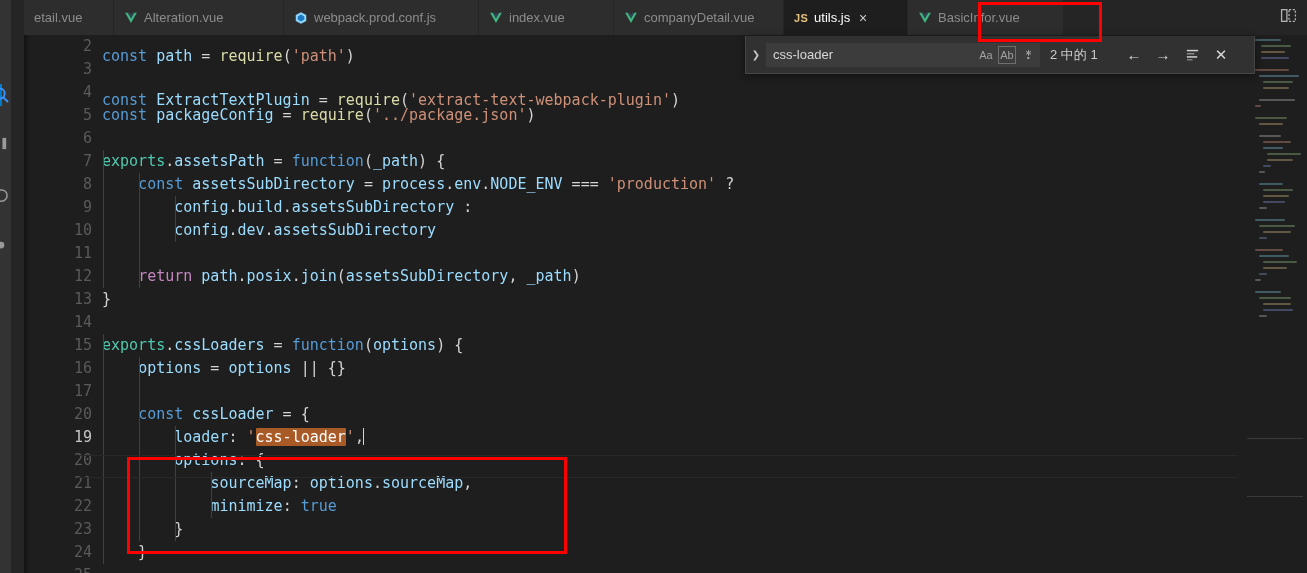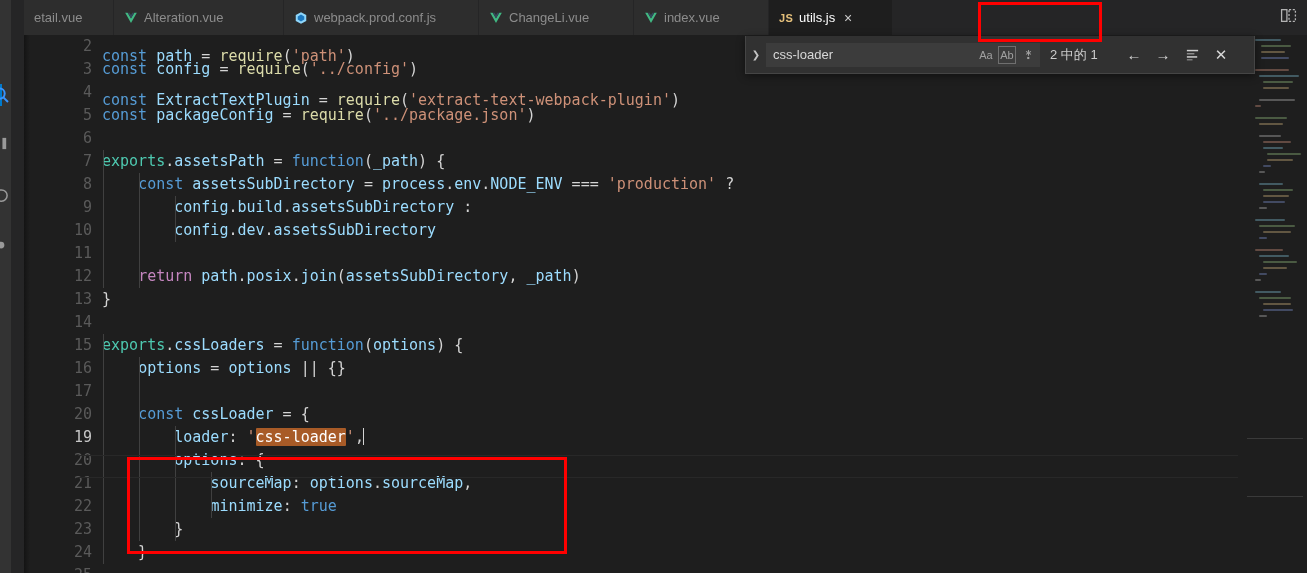--- a/index.html
+++ b/index.html
@@ -230,39 +230,47 @@
         <span class="tab-close">×</span>
       </div>
       <div class="tab" style="width: 195px;">
         <span class="ico-webpack"><svg width="14" height="14" viewBox="0 0 24 24" aria-hidden="true">
             <path d="M12 2 21 7v10l-9 5-9-5V7Z" fill="#8ed6fb"></path>
             <path d="M12 6.2 17.6 9.4v5.2L12 17.8 6.4 14.6V9.4Z" fill="#1c78c0"></path>
           </svg></span>
         <span class="tab-label">webpack.prod.conf.js</span>
         <span class="tab-close">×</span>
       </div>
-      <div class="tab" style="width: 155px;">
-        <span class="ico-vue"><svg width="14" height="14" viewBox="0 0 24 24" aria-hidden="true">
-            <path d="M2 3h4.2L12 13 17.8 3H22L12 20.5Z" fill="#41b883"></path>
-            <path d="M6.6 3h3.1L12 7.2 14.3 3h3.1L12 12.6Z" fill="#35495e"></path>
-          </svg></span>
-        <span class="tab-label">ChangeLi.vue</span>
-        <span class="tab-close">×</span>
-      </div>
       <div class="tab" style="width: 135px;">
         <span class="ico-vue"><svg width="14" height="14" viewBox="0 0 24 24" aria-hidden="true">
             <path d="M2 3h4.2L12 13 17.8 3H22L12 20.5Z" fill="#41b883"></path>
             <path d="M6.6 3h3.1L12 7.2 14.3 3h3.1L12 12.6Z" fill="#35495e"></path>
           </svg></span>
         <span class="tab-label">index.vue</span>
         <span class="tab-close">×</span>
       </div>
+      <div class="tab" style="width: 170px;">
+        <span class="ico-vue"><svg width="14" height="14" viewBox="0 0 24 24" aria-hidden="true">
+            <path d="M2 3h4.2L12 13 17.8 3H22L12 20.5Z" fill="#41b883"></path>
+            <path d="M6.6 3h3.1L12 7.2 14.3 3h3.1L12 12.6Z" fill="#35495e"></path>
+          </svg></span>
+        <span class="tab-label">companyDetail.vue</span>
+        <span class="tab-close">×</span>
+      </div>
       <div class="tab active" style="width: 124px;">
         <span class="ico-js">JS</span>
         <span class="tab-label">utils.js</span>
+        <span class="tab-close">×</span>
+      </div>
+      <div class="tab" style="width: 156px;">
+        <span class="ico-vue"><svg width="14" height="14" viewBox="0 0 24 24" aria-hidden="true">
+            <path d="M2 3h4.2L12 13 17.8 3H22L12 20.5Z" fill="#41b883"></path>
+            <path d="M6.6 3h3.1L12 7.2 14.3 3h3.1L12 12.6Z" fill="#35495e"></path>
+          </svg></span>
+        <span class="tab-label">BasicInfor.vue</span>
         <span class="tab-close">×</span>
       </div>
     </div>
   <div class="tabbar-actions">
     <span>
       <svg width="17" height="17" viewBox="0 0 16 16" aria-hidden="true">
         <rect x="1.5" y="2.5" width="5" height="11" fill="none" stroke="#b5b5b5" stroke-width="1.2"></rect>
         <rect x="8.5" y="2.5" width="6" height="11" fill="none" stroke="#b5b5b5" stroke-width="1.2" stroke-dasharray="2 1.5"></rect>
       </svg>
     </span>
@@ -290,21 +298,20 @@
         <div class="ln active" style="top: 391px;">19</div>
         <div class="ln" style="top: 414px;">20</div>
         <div class="ln" style="top: 437px;">21</div>
         <div class="ln" style="top: 460px;">22</div>
         <div class="ln" style="top: 483px;">23</div>
         <div class="ln" style="top: 506px;">24</div>
         <div class="ln" style="top: 529px;">25</div>
       </div>
     <div class="code-area" id="codearea">
         <div class="code-line" style="top: 10px;"><span class="t-kw">const</span><span class="t-op"> </span><span class="t-var">path</span><span class="t-op"> = </span><span class="t-fn">require</span><span class="t-op">(</span><span class="t-str">'path'</span><span class="t-op">)</span></div>
-        <div class="code-line" style="top: 23px;"><span class="t-kw">const</span><span class="t-op"> </span><span class="t-var">config</span><span class="t-op"> = </span><span class="t-fn">require</span><span class="t-op">(</span><span class="t-str">'../config'</span><span class="t-op">)</span></div>
         <div class="code-line" style="top: 54px;"><span class="t-kw">const</span><span class="t-op"> </span><span class="t-var">ExtractTextPlugin</span><span class="t-op"> = </span><span class="t-fn">require</span><span class="t-op">(</span><span class="t-str">'extract-text-webpack-plugin'</span><span class="t-op">)</span></div>
         <div class="code-line" style="top: 69px;"><span class="t-kw">const</span><span class="t-op"> </span><span class="t-var">packageConfig</span><span class="t-op"> = </span><span class="t-fn">require</span><span class="t-op">(</span><span class="t-str">'../package.json'</span><span class="t-op">)</span></div>
         <div class="code-line" style="top: 92px;"></div>
         <div class="code-line" style="top: 115px;"><span class="t-green">exports</span><span class="t-op">.</span><span class="t-var">assetsPath</span><span class="t-op"> = </span><span class="t-kw">function</span><span class="t-op">(</span><span class="t-var">_path</span><span class="t-op">) {</span></div>
         <div class="code-line" style="top: 138px;"><span class="t-op">    </span><span class="t-kw">const</span><span class="t-op"> </span><span class="t-var">assetsSubDirectory</span><span class="t-op"> = </span><span class="t-var">process</span><span class="t-op">.</span><span class="t-var">env</span><span class="t-op">.</span><span class="t-var">NODE_ENV</span><span class="t-op"> === </span><span class="t-str">'production'</span><span class="t-op"> ?</span></div>
         <div class="code-line" style="top: 161px;"><span class="t-op">        </span><span class="t-var">config</span><span class="t-op">.</span><span class="t-var">build</span><span class="t-op">.</span><span class="t-var">assetsSubDirectory</span><span class="t-op"> :</span></div>
         <div class="code-line" style="top: 184px;"><span class="t-op">        </span><span class="t-var">config</span><span class="t-op">.</span><span class="t-var">dev</span><span class="t-op">.</span><span class="t-var">assetsSubDirectory</span></div>
         <div class="code-line" style="top: 207px;"></div>
         <div class="code-line" style="top: 230px;"><span class="t-op">    </span><span class="t-kw2">return</span><span class="t-op"> </span><span class="t-var">path</span><span class="t-op">.</span><span class="t-var">posix</span><span class="t-op">.</span><span class="t-var">join</span><span class="t-op">(</span><span class="t-var">assetsSubDirectory</span><span class="t-op">, </span><span class="t-var">_path</span><span class="t-op">)</span></div>
         <div class="code-line" style="top: 253px;"><span class="t-op">}</span></div>

